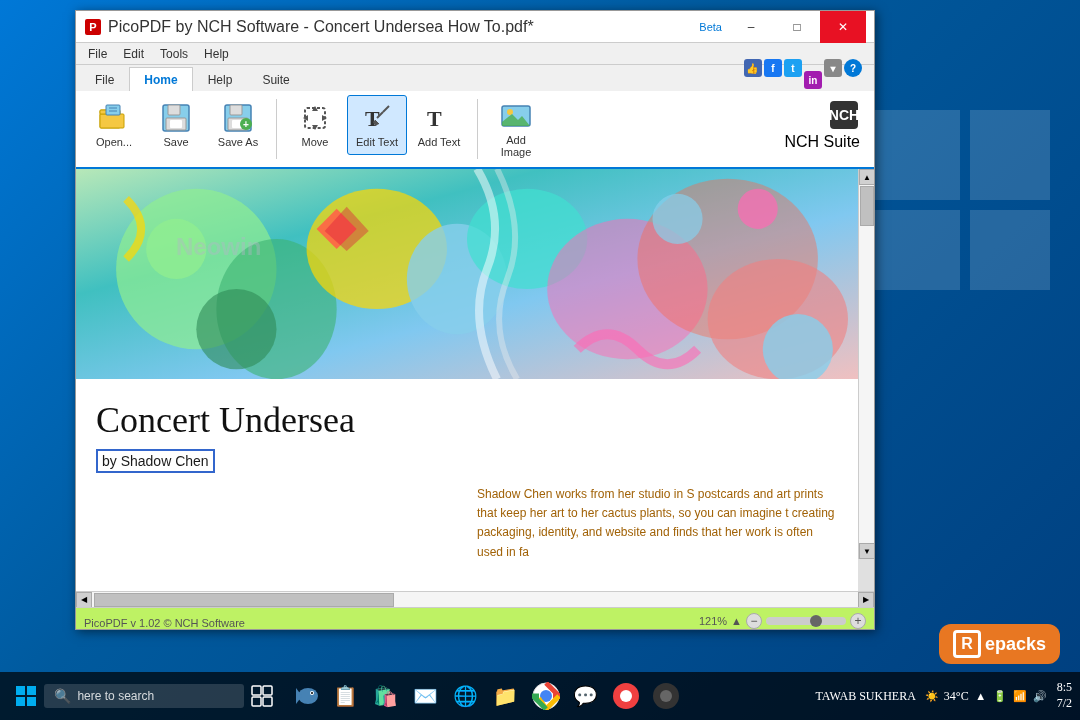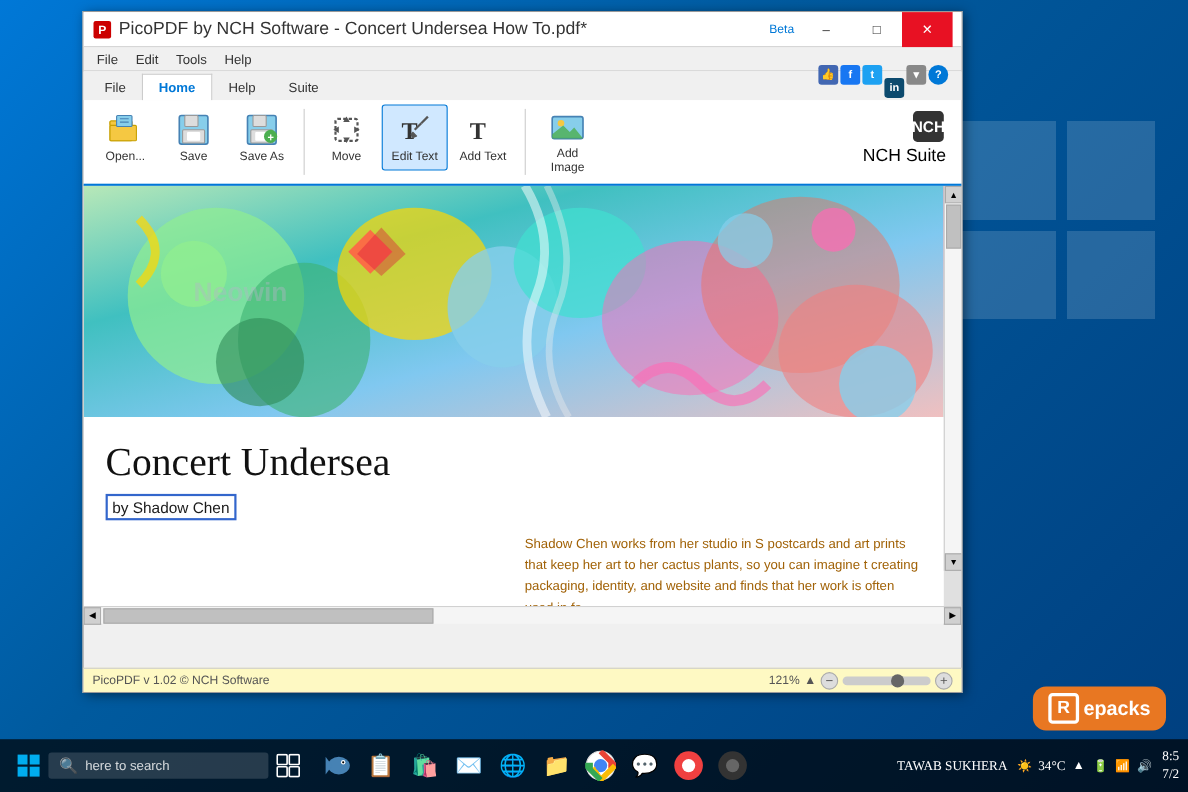--- a/index.html
+++ b/index.html
@@ -247,21 +247,21 @@
     
     .watermark {
       position: absolute;
       font-size: 18px;
       color: rgba(150,150,180,0.5);
       font-weight: bold;
       white-space: nowrap;
       pointer-events: none;
     }
     .watermark-neowin {
-      top: 84px;
+      top: 64px;
       left: 100px;
       font-size: 24px;
       color: rgba(180,180,200,0.4);
     }
 
     
     .page-content {
       padding: 20px 20px 20px 20px;
       display: flex;
       flex-direction: column;
@@ -294,29 +294,28 @@
     .doc-col-right {
       flex: 1;
       font-size: 12px;
       line-height: 1.6;
       color: #a16207;
     }
 
     
     .status-bar {
       height: 22px;
-      background: #fef9c3;
+      background: #bef264;
       border-top: 1px solid #ccc;
       display: flex;
-      align-items: center;
+      align-items: flex-end;
       padding: 0 8px;
       font-size: 11px;
       color: #555;
       flex-shrink: 0;
-      margin-top: 40px;
     }
     .status-right {
       margin-left: auto;
       display: flex;
       align-items: center;
       gap: 6px;
     }
     .zoom-controls {
       display: flex;
       align-items: center;
@@ -515,21 +514,21 @@
       align-items: center;
       justify-content: center;
       font-size: 10px;
       font-weight: bold;
       color: white;
       cursor: pointer;
     }
     .si-thumb { background: #4267B2; }
     .si-fb { background: #1877F2; }
     .si-tw { background: #1DA1F2; }
-    .si-li { background: #0c4a6e; margin-top: 24px; }
+    .si-li { background: #a21caf; margin-top: 24px; }
     .si-more { background: #888; color: white; }
     .si-help { background: #0078d7; color: white; border-radius: 50%; }
   </style>
 </head>
 <body>
 
 <div class="desktop">
 
   <div class="win-logo">
     <svg viewBox="0 0 200 400" xmlns="http://www.w3.org/2000/svg">

